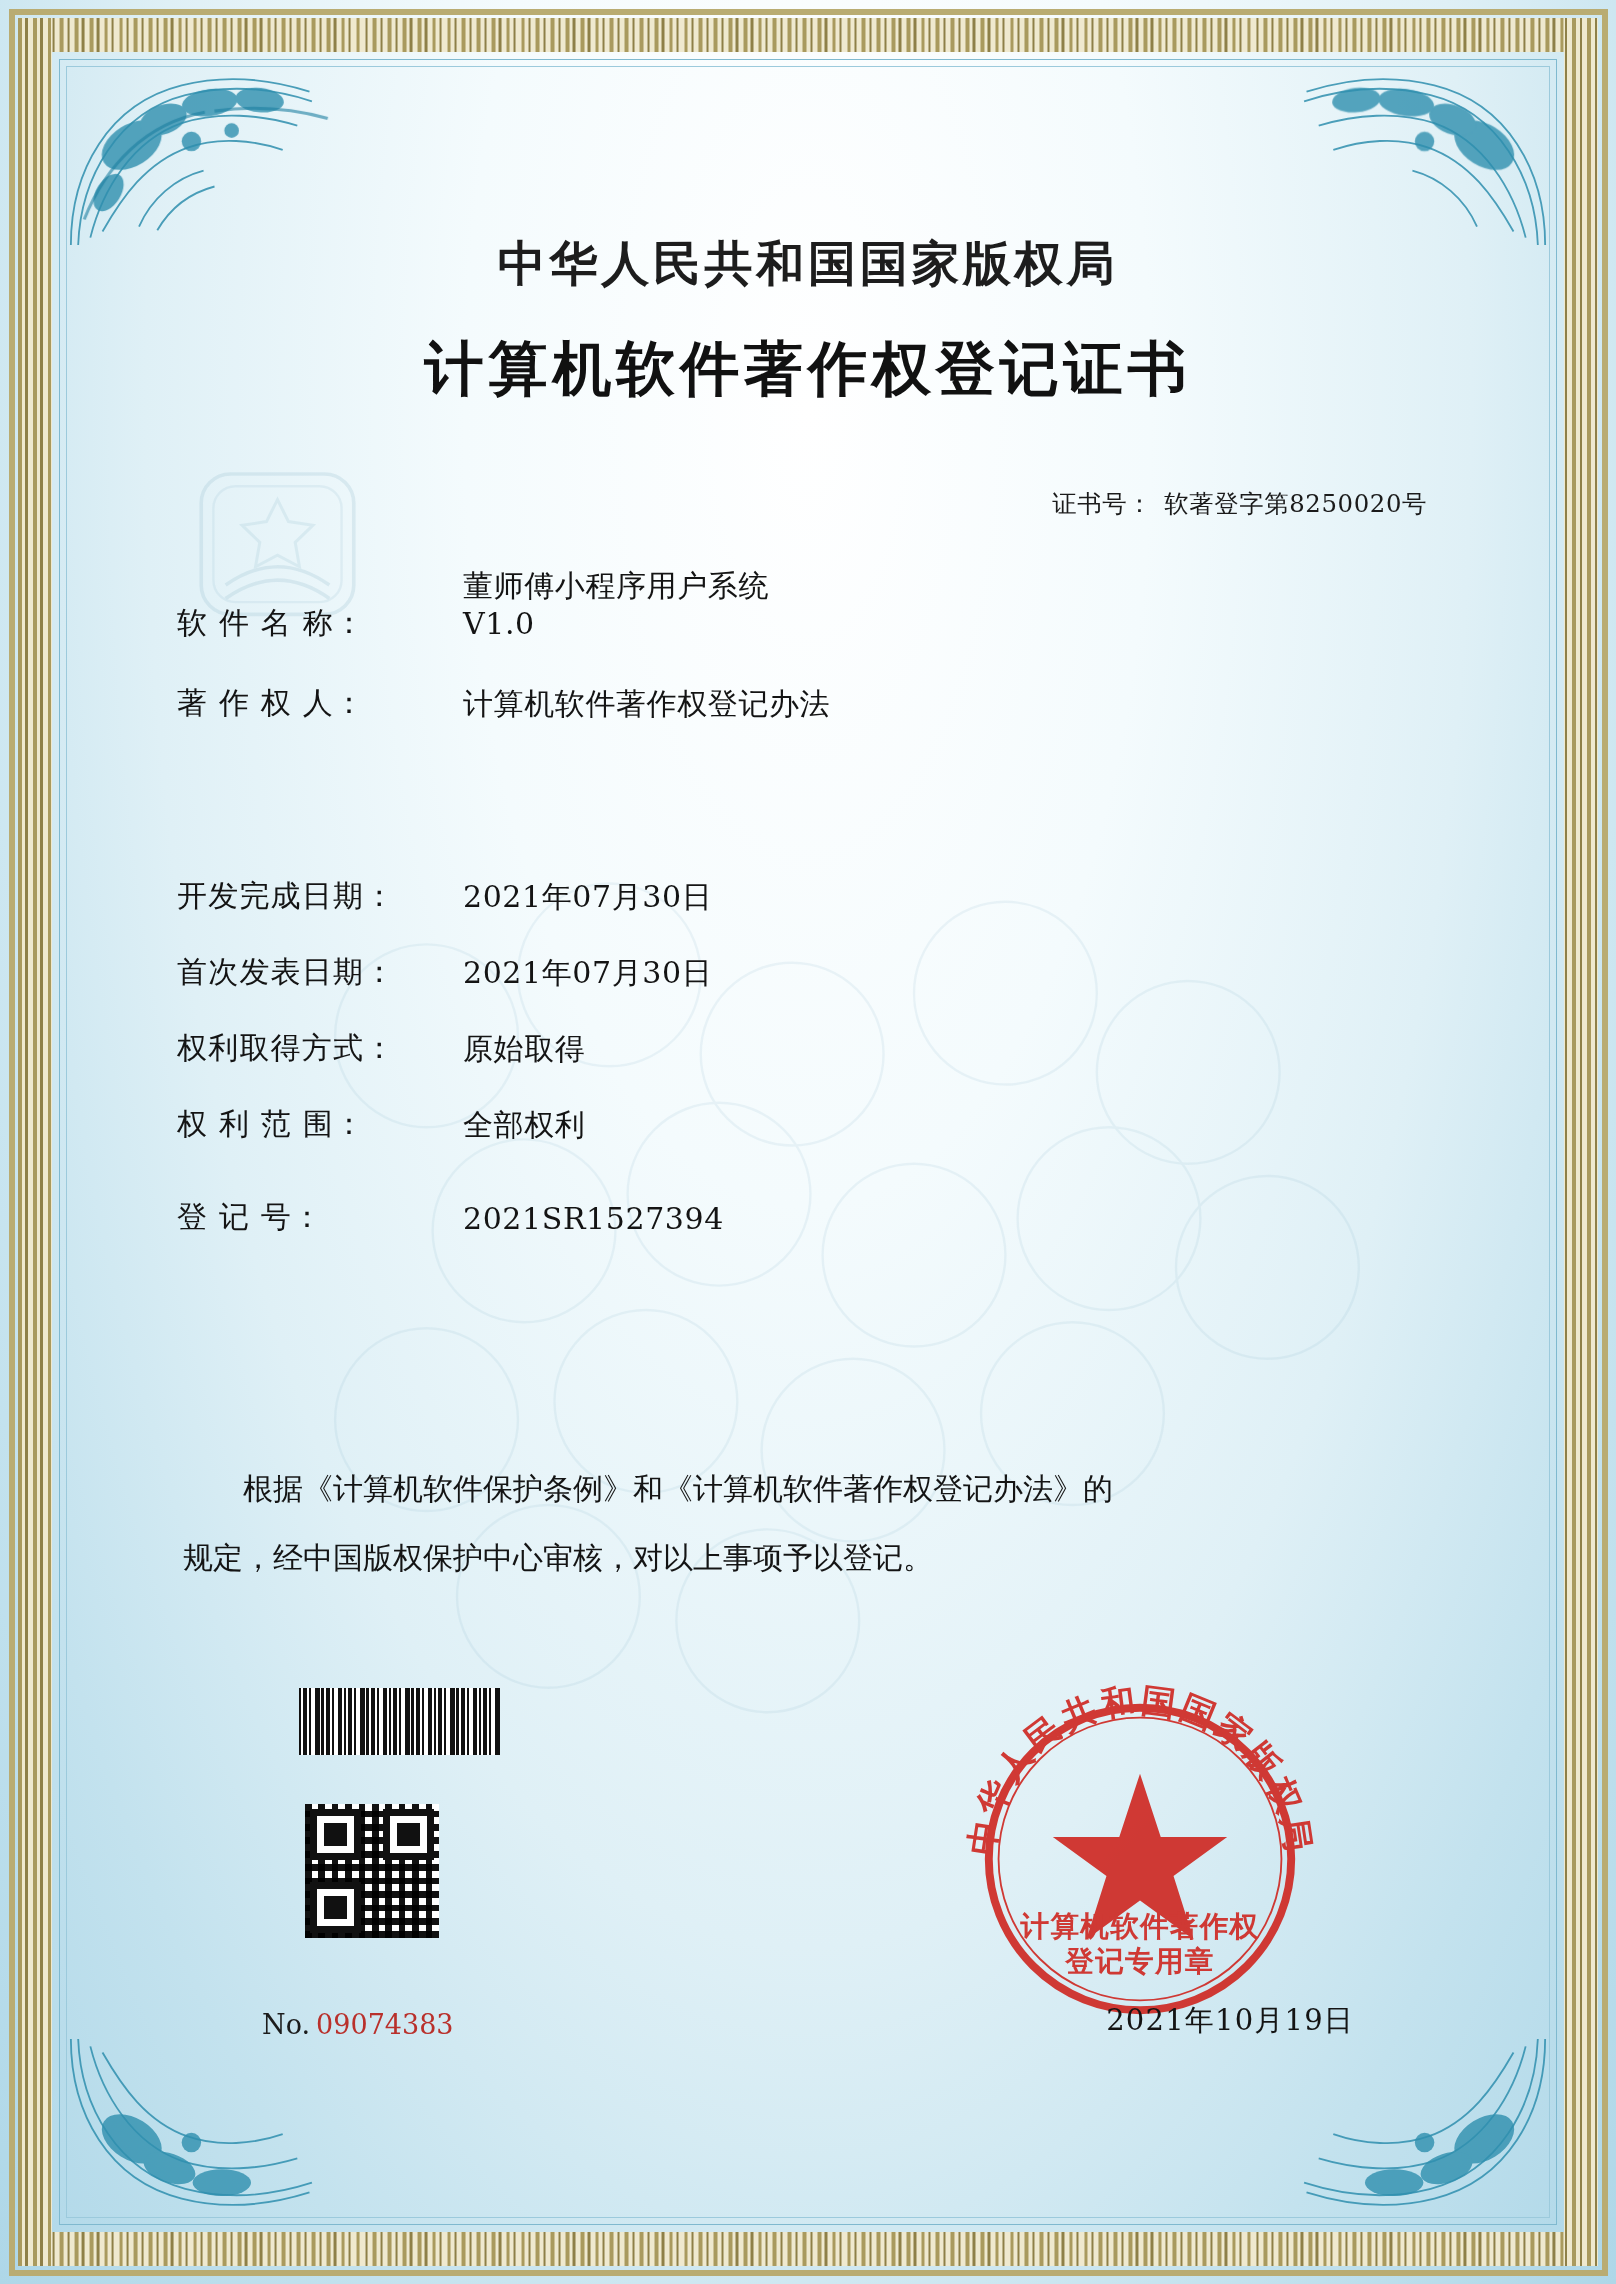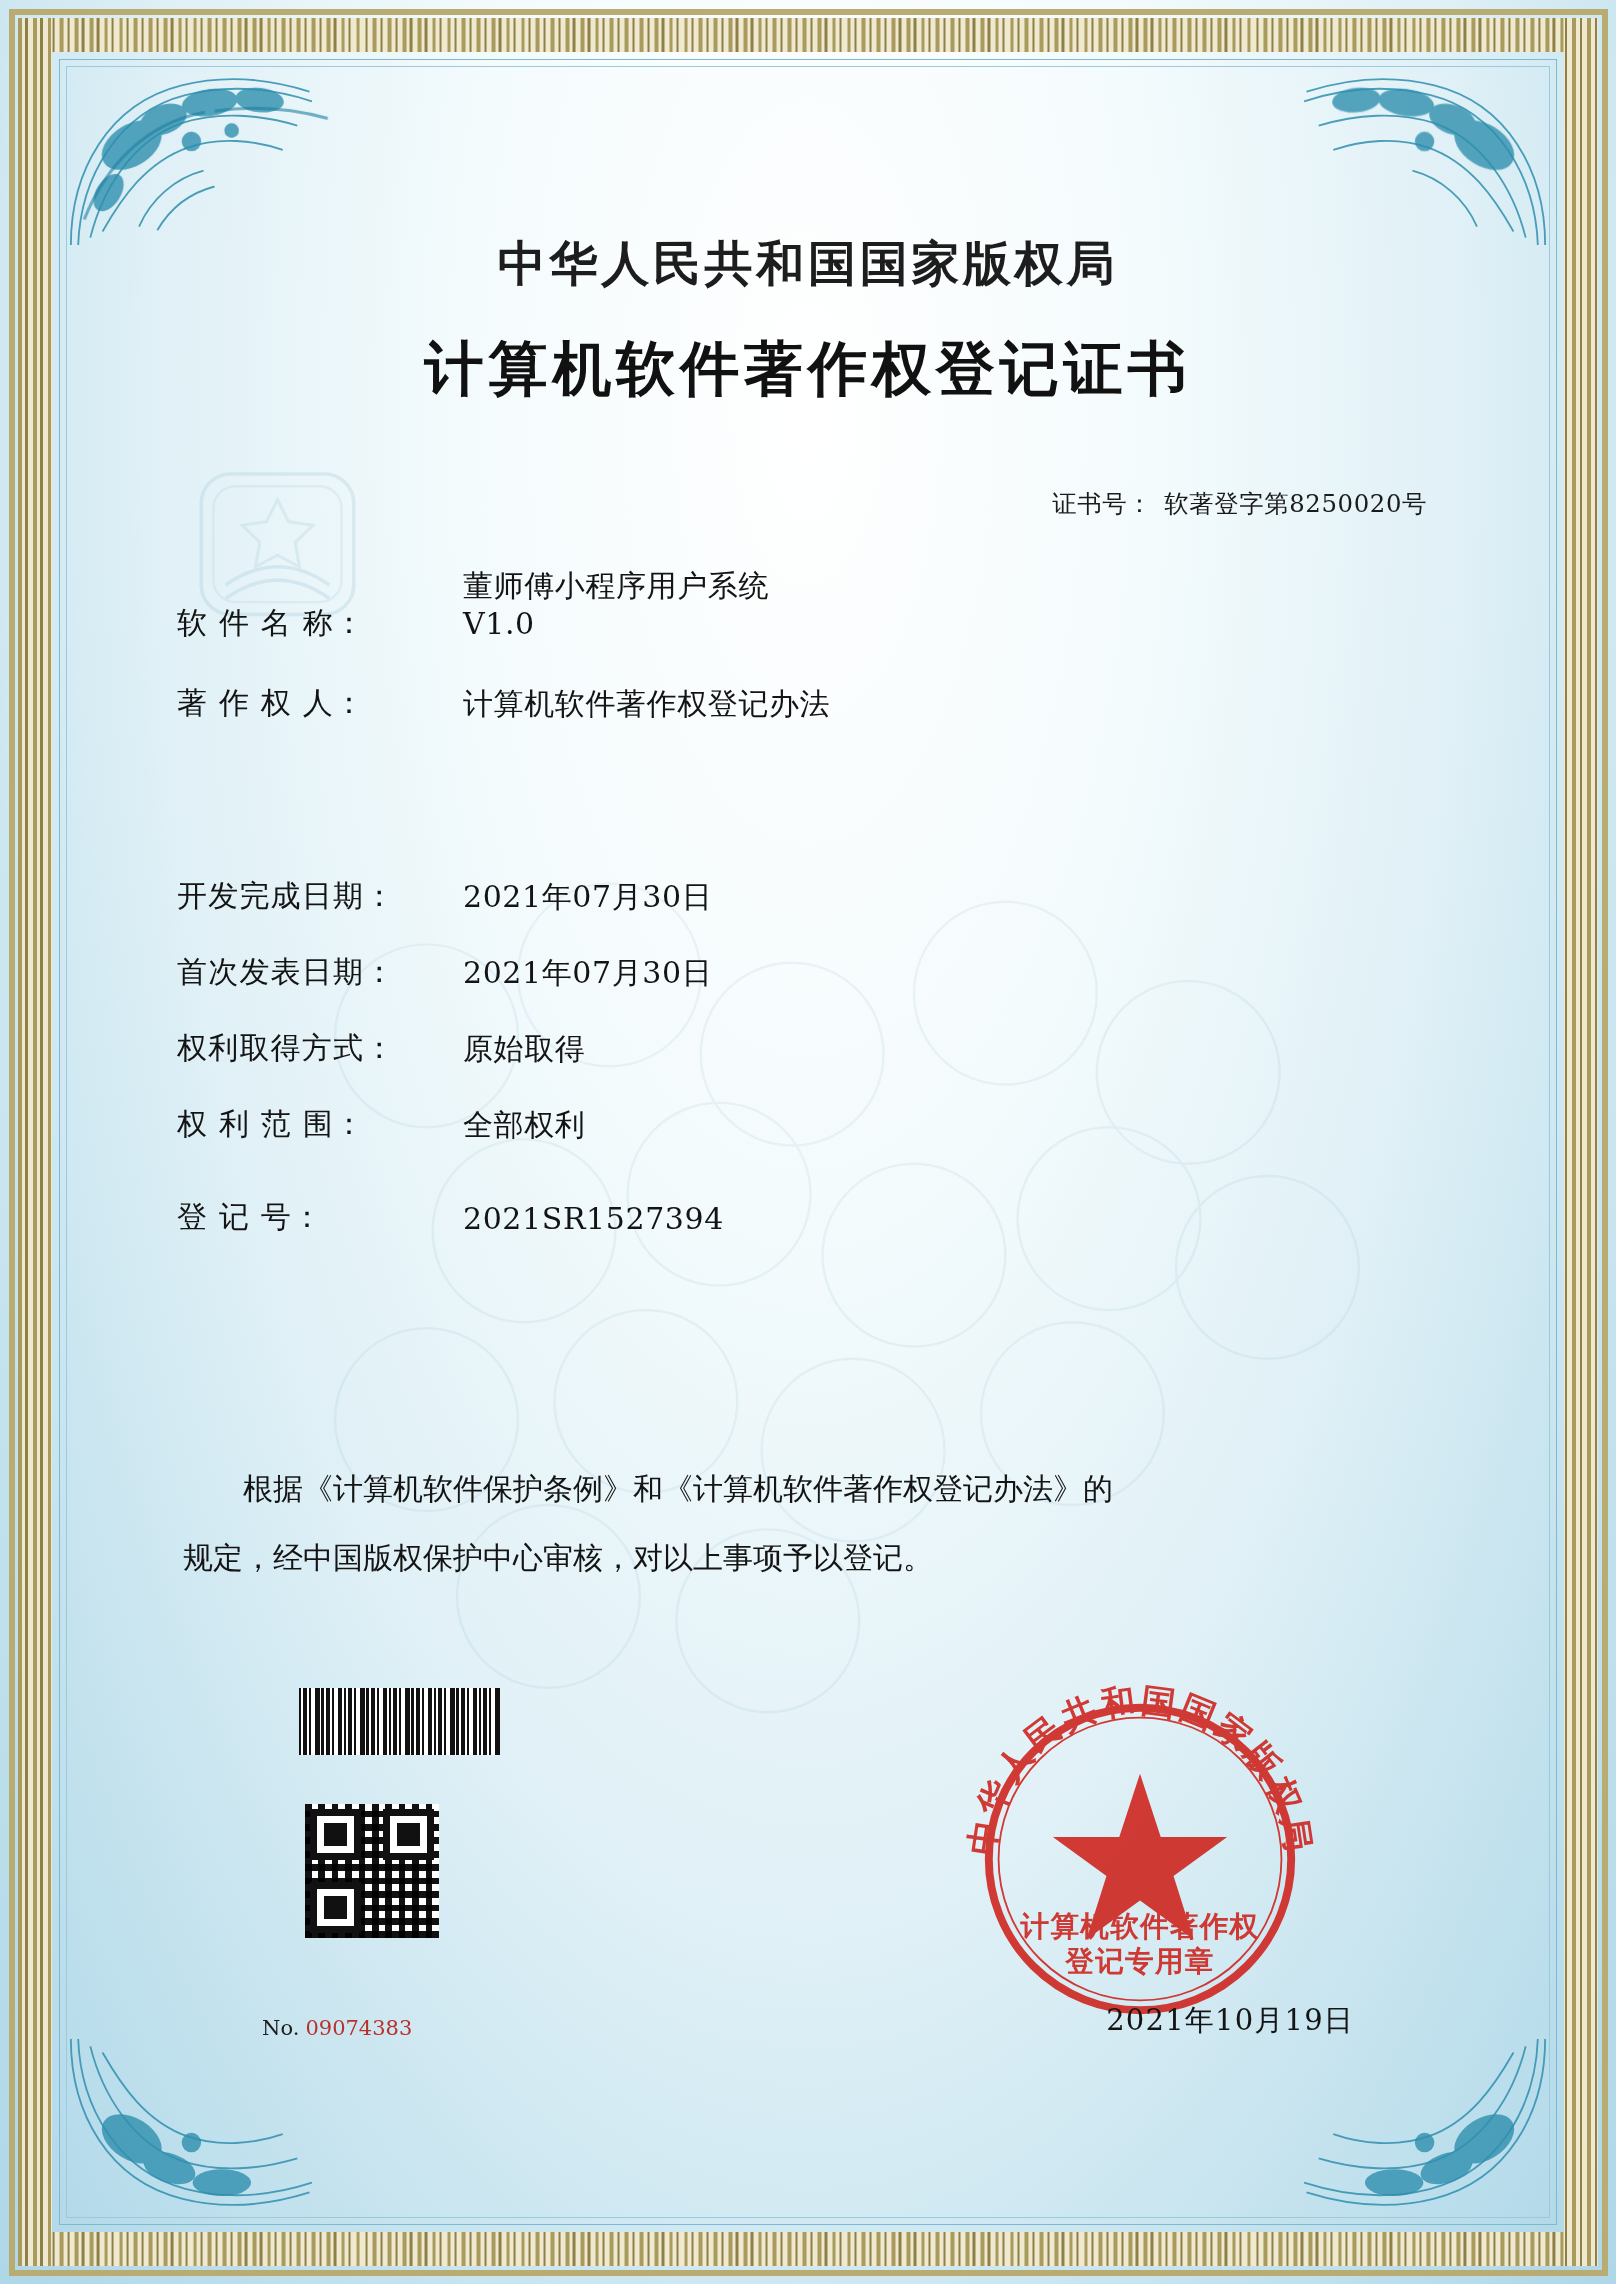--- a/index.html
+++ b/index.html
@@ -244,21 +244,21 @@
     pointer-events: none;
   }
   .seal svg { width: 100%; height: 100%; }
 
   
   .footer-no {
     position: absolute;
     left: 262px;
     bottom: 244px;
     font-family: "DejaVu Serif", serif;
-    font-size: 21px;
+    font-size: 27px;
     color: #1c1c1c;
   }
   .footer-no .num { color: #b9302b; margin-left: 6.1px; }
   .footer-date {
     position: absolute;
     right: 262px;
     bottom: 243px;
     font-family: "DejaVu Serif", serif;
     font-size: 29px;
     color: #141414;

